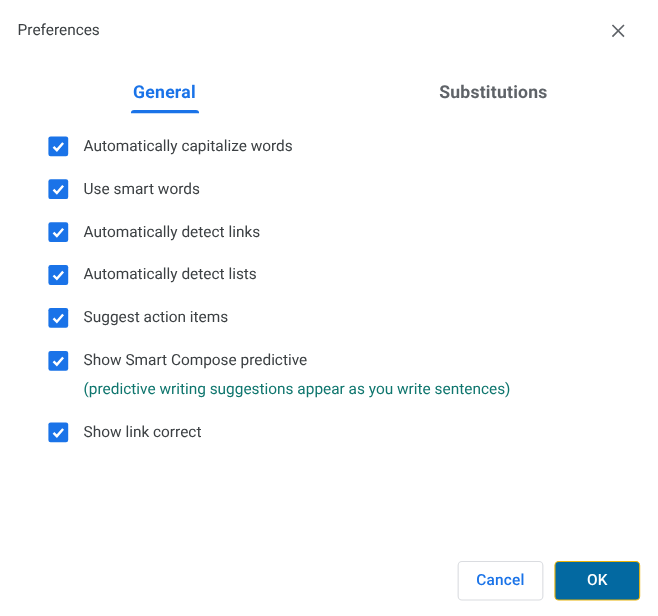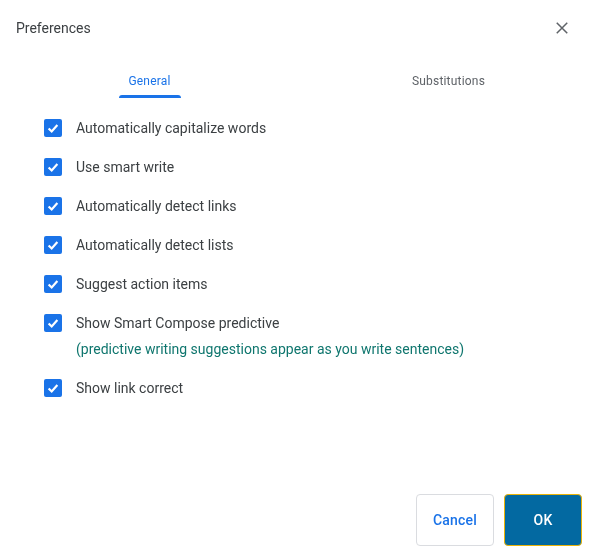--- a/index.html
+++ b/index.html
@@ -37,22 +37,22 @@
     color: #5f6368;
   }
   .close-btn svg { width: 18px; height: 18px; }
   .tabs {
     display: flex;
     margin-top: 14px;
   }
   .tab {
     flex: 1;
     text-align: center;
-    font-size: 12px;
-    font-weight: 400;
+    font-size: 16px;
+    font-weight: 700;
     color: #5f6368;
     padding: 12px 0 10px 0;
     cursor: pointer;
     position: relative;
     letter-spacing: 0.2px;
   }
   .tab.active {
     color: #1a73e8;
   }
   .tab.active::after {
@@ -110,21 +110,21 @@
     margin-top: 6px;
   }
   .footer {
     position: absolute;
     right: 16px;
     bottom: 14px;
     display: flex;
     gap: 10px;
   }
   .btn {
-    height: 52px;
+    height: 36px;
     min-width: 78px;
     padding: 0 8px;
     border-radius: 4px;
     font-size: 14px;
     font-weight: 500;
     display: flex;
     align-items: center;
     justify-content: center;
     cursor: pointer;
     letter-spacing: 0.2px;
@@ -172,21 +172,21 @@
       </div>
     </div>
 
     <div class="option">
       <div class="checkbox">
         <svg viewBox="0 0 16 16">
             <polyline points="3,8.5 6.5,12 13,4.5"></polyline>
           </svg>
       </div>
       <div class="opt-text">
-        <span class="opt-label">Use smart write</span>
+        <span class="opt-label">Use smart words</span>
       </div>
     </div>
 
     <div class="option">
       <div class="checkbox">
         <svg viewBox="0 0 16 16">
             <polyline points="3,8.5 6.5,12 13,4.5"></polyline>
           </svg>
       </div>
       <div class="opt-text">

